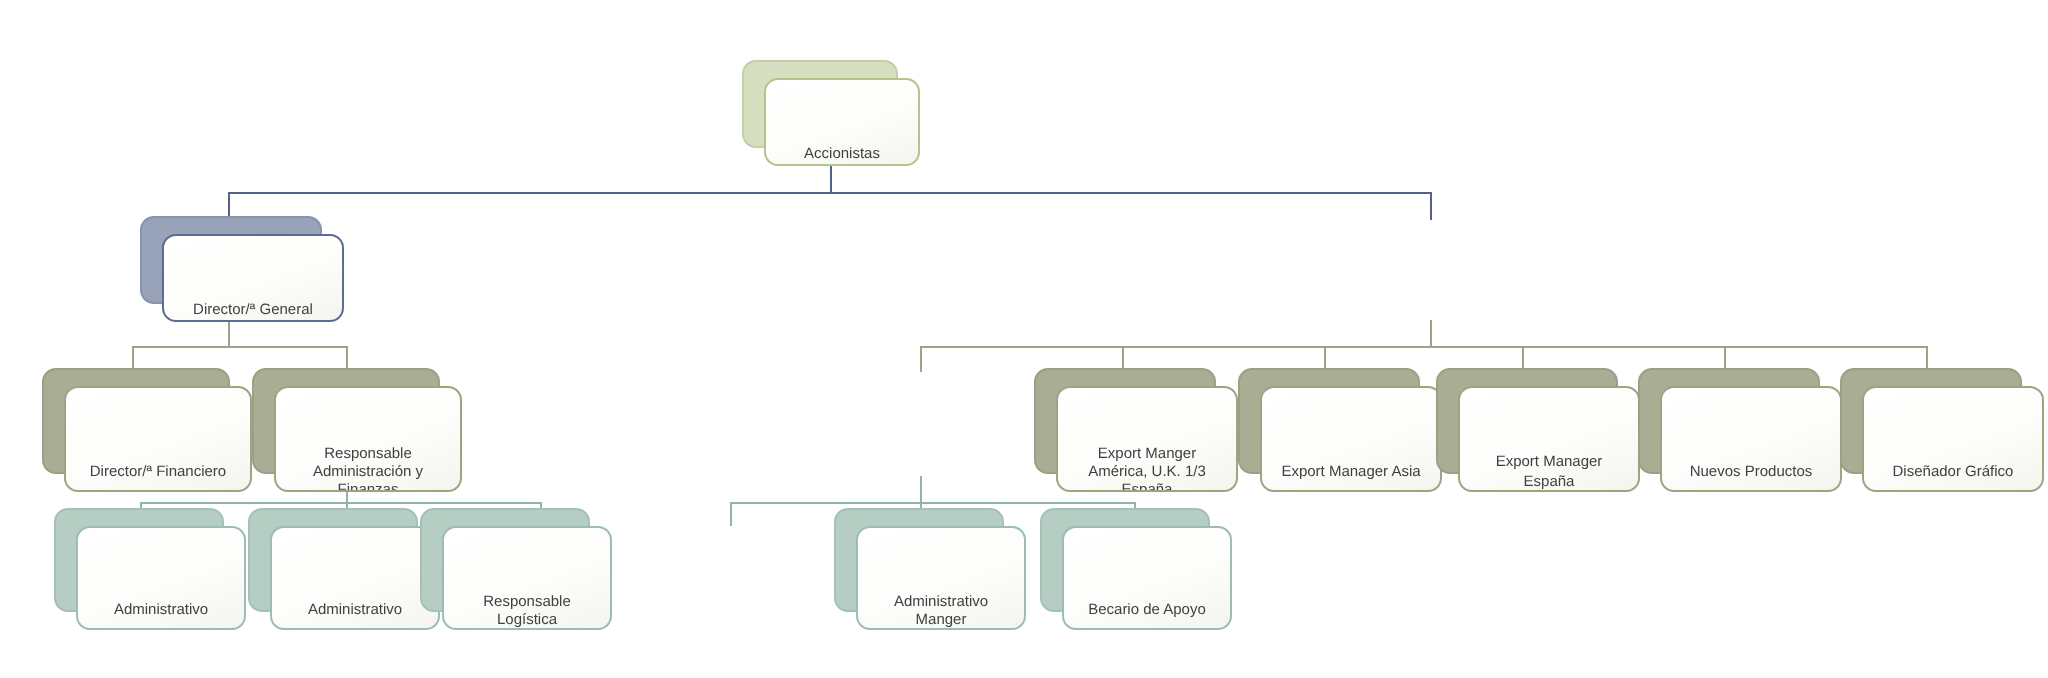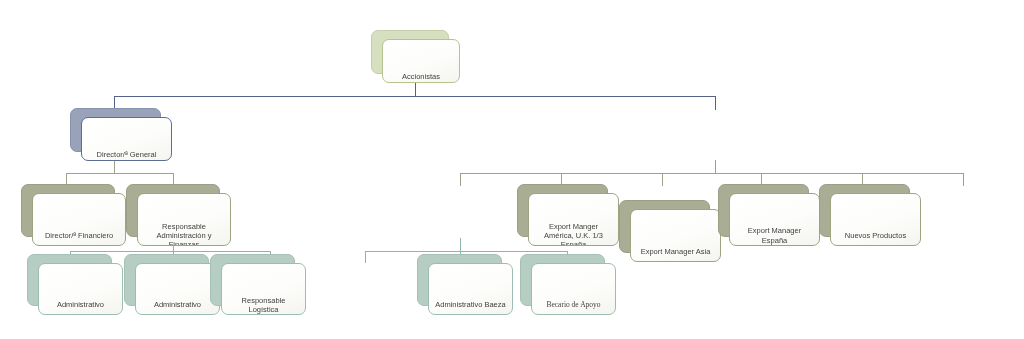--- a/index.html
+++ b/index.html
@@ -152,41 +152,47 @@
   </div>
 
 
   <div class="node lv-mid" style="left:517px; top:184px; width:91px; height:53px;">
     <div class="shadow"></div>
     <div class="card">
       <span class="label fs-75">Export Manger América, U.K. 1/3 España</span>
     </div>
   </div>
 
-  <div class="node lv-mid" style="left:619px; top:200px; width:91px; height:53px;">
+  <div class="node lv-mid" style="left:619px; top:184px; width:91px; height:53px;">
     <div class="shadow"></div>
     <div class="card">
       <span class="label fs-75">Export Manager Asia</span>
     </div>
   </div>
 
   <div class="node lv-mid" style="left:718px; top:184px; width:91px; height:53px;">
     <div class="shadow"></div>
     <div class="card">
       <span class="label fs-75">Export Manager España</span>
     </div>
   </div>
 
   <div class="node lv-mid" style="left:819px; top:184px; width:91px; height:53px;">
     <div class="shadow"></div>
     <div class="card">
       <span class="label fs-75">Nuevos Productos</span>
     </div>
   </div>
 
+  <div class="node lv-mid" style="left:920px; top:184px; width:91px; height:53px;">
+    <div class="shadow"></div>
+    <div class="card">
+      <span class="label fs-75">Diseñador Gráfico</span>
+    </div>
+  </div>
 
   <div class="node lv-low" style="left:27px; top:254px; width:85px; height:52px;">
     <div class="shadow"></div>
     <div class="card">
       <span class="label fs-75">Administrativo</span>
     </div>
   </div>
 
   <div class="node lv-low" style="left:124px; top:254px; width:85px; height:52px;">
     <div class="shadow"></div>
@@ -199,24 +205,24 @@
     <div class="shadow"></div>
     <div class="card">
       <span class="label fs-75">Responsable Logística</span>
     </div>
   </div>
 
 
   <div class="node lv-low" style="left:417px; top:254px; width:85px; height:52px;">
     <div class="shadow"></div>
     <div class="card">
-      <span class="label fs-75">Administrativo Baeza</span>
-    </div>
-  </div>
-
-  <div class="node lv-low" style="left:520px; top:254px; width:85px; height:52px;font-family:Liberation Serif, serif;">
+      <span class="label fs-75">Administrativo Manger</span>
+    </div>
+  </div>
+
+  <div class="node lv-low" style="left:520px; top:254px; width:85px; height:52px;">
     <div class="shadow"></div>
     <div class="card">
       <span class="label fs-75">Becario de Apoyo</span>
     </div>
   </div>
 
 </div>
 
 </body></html>

